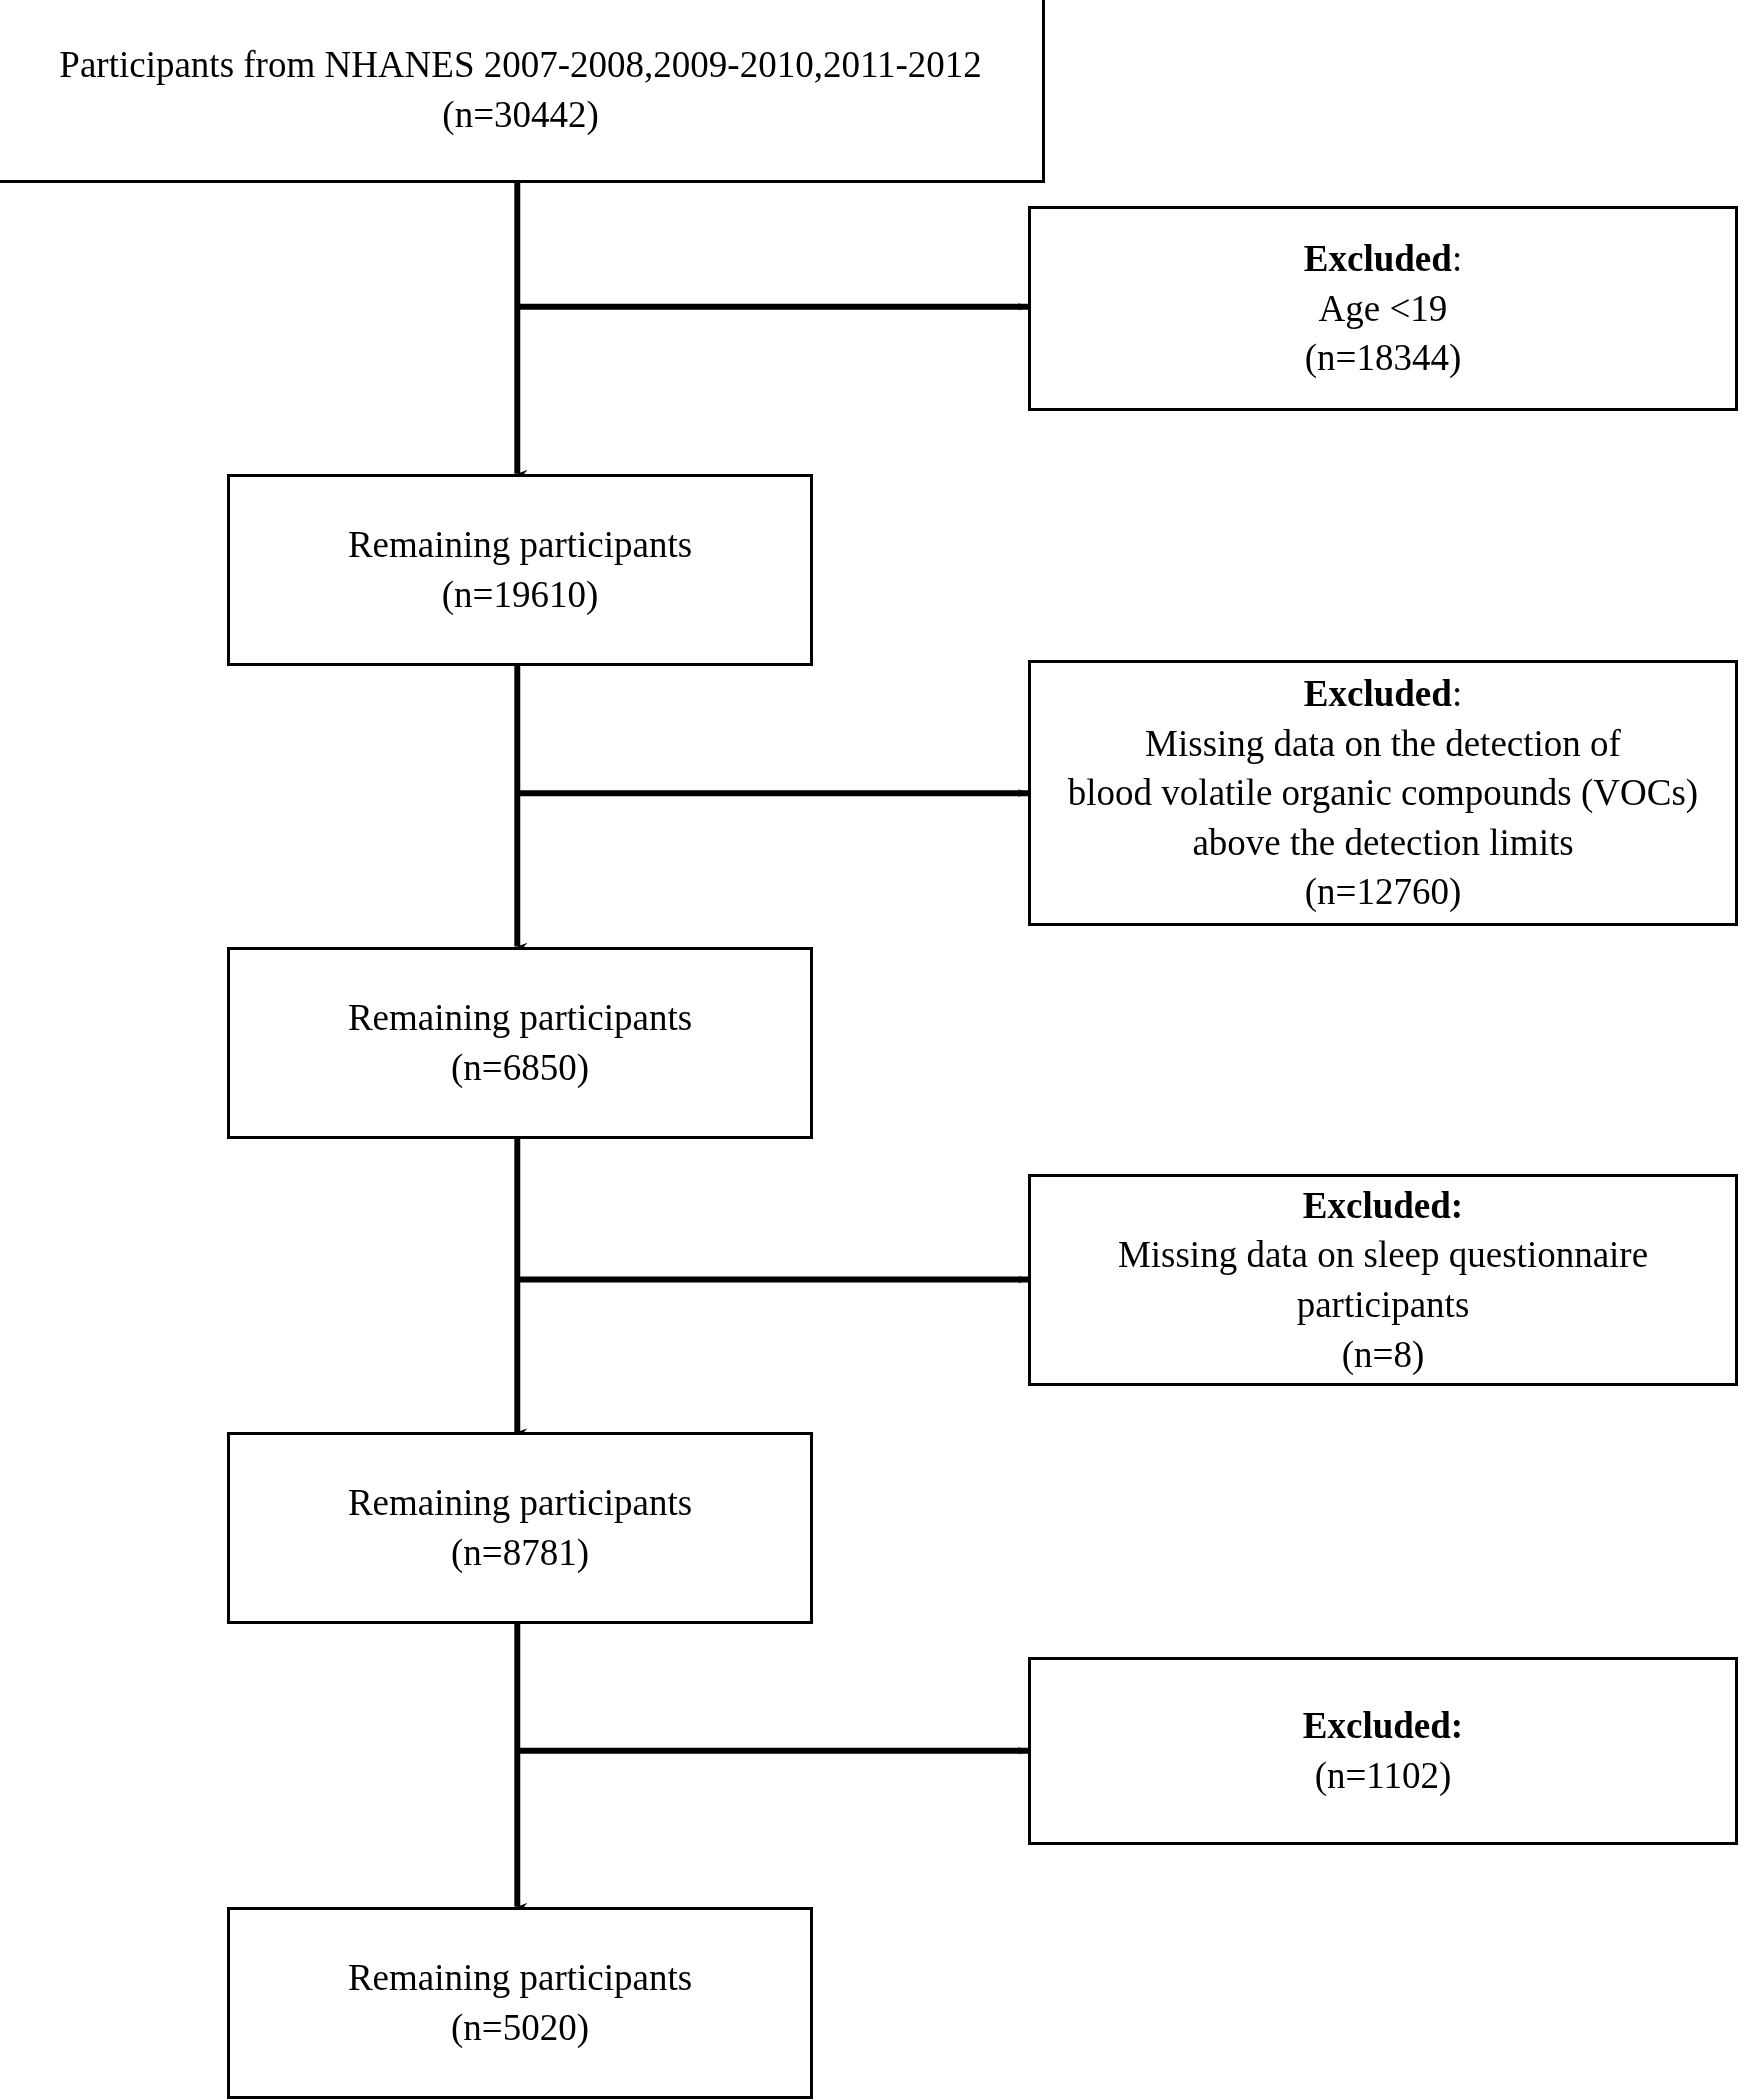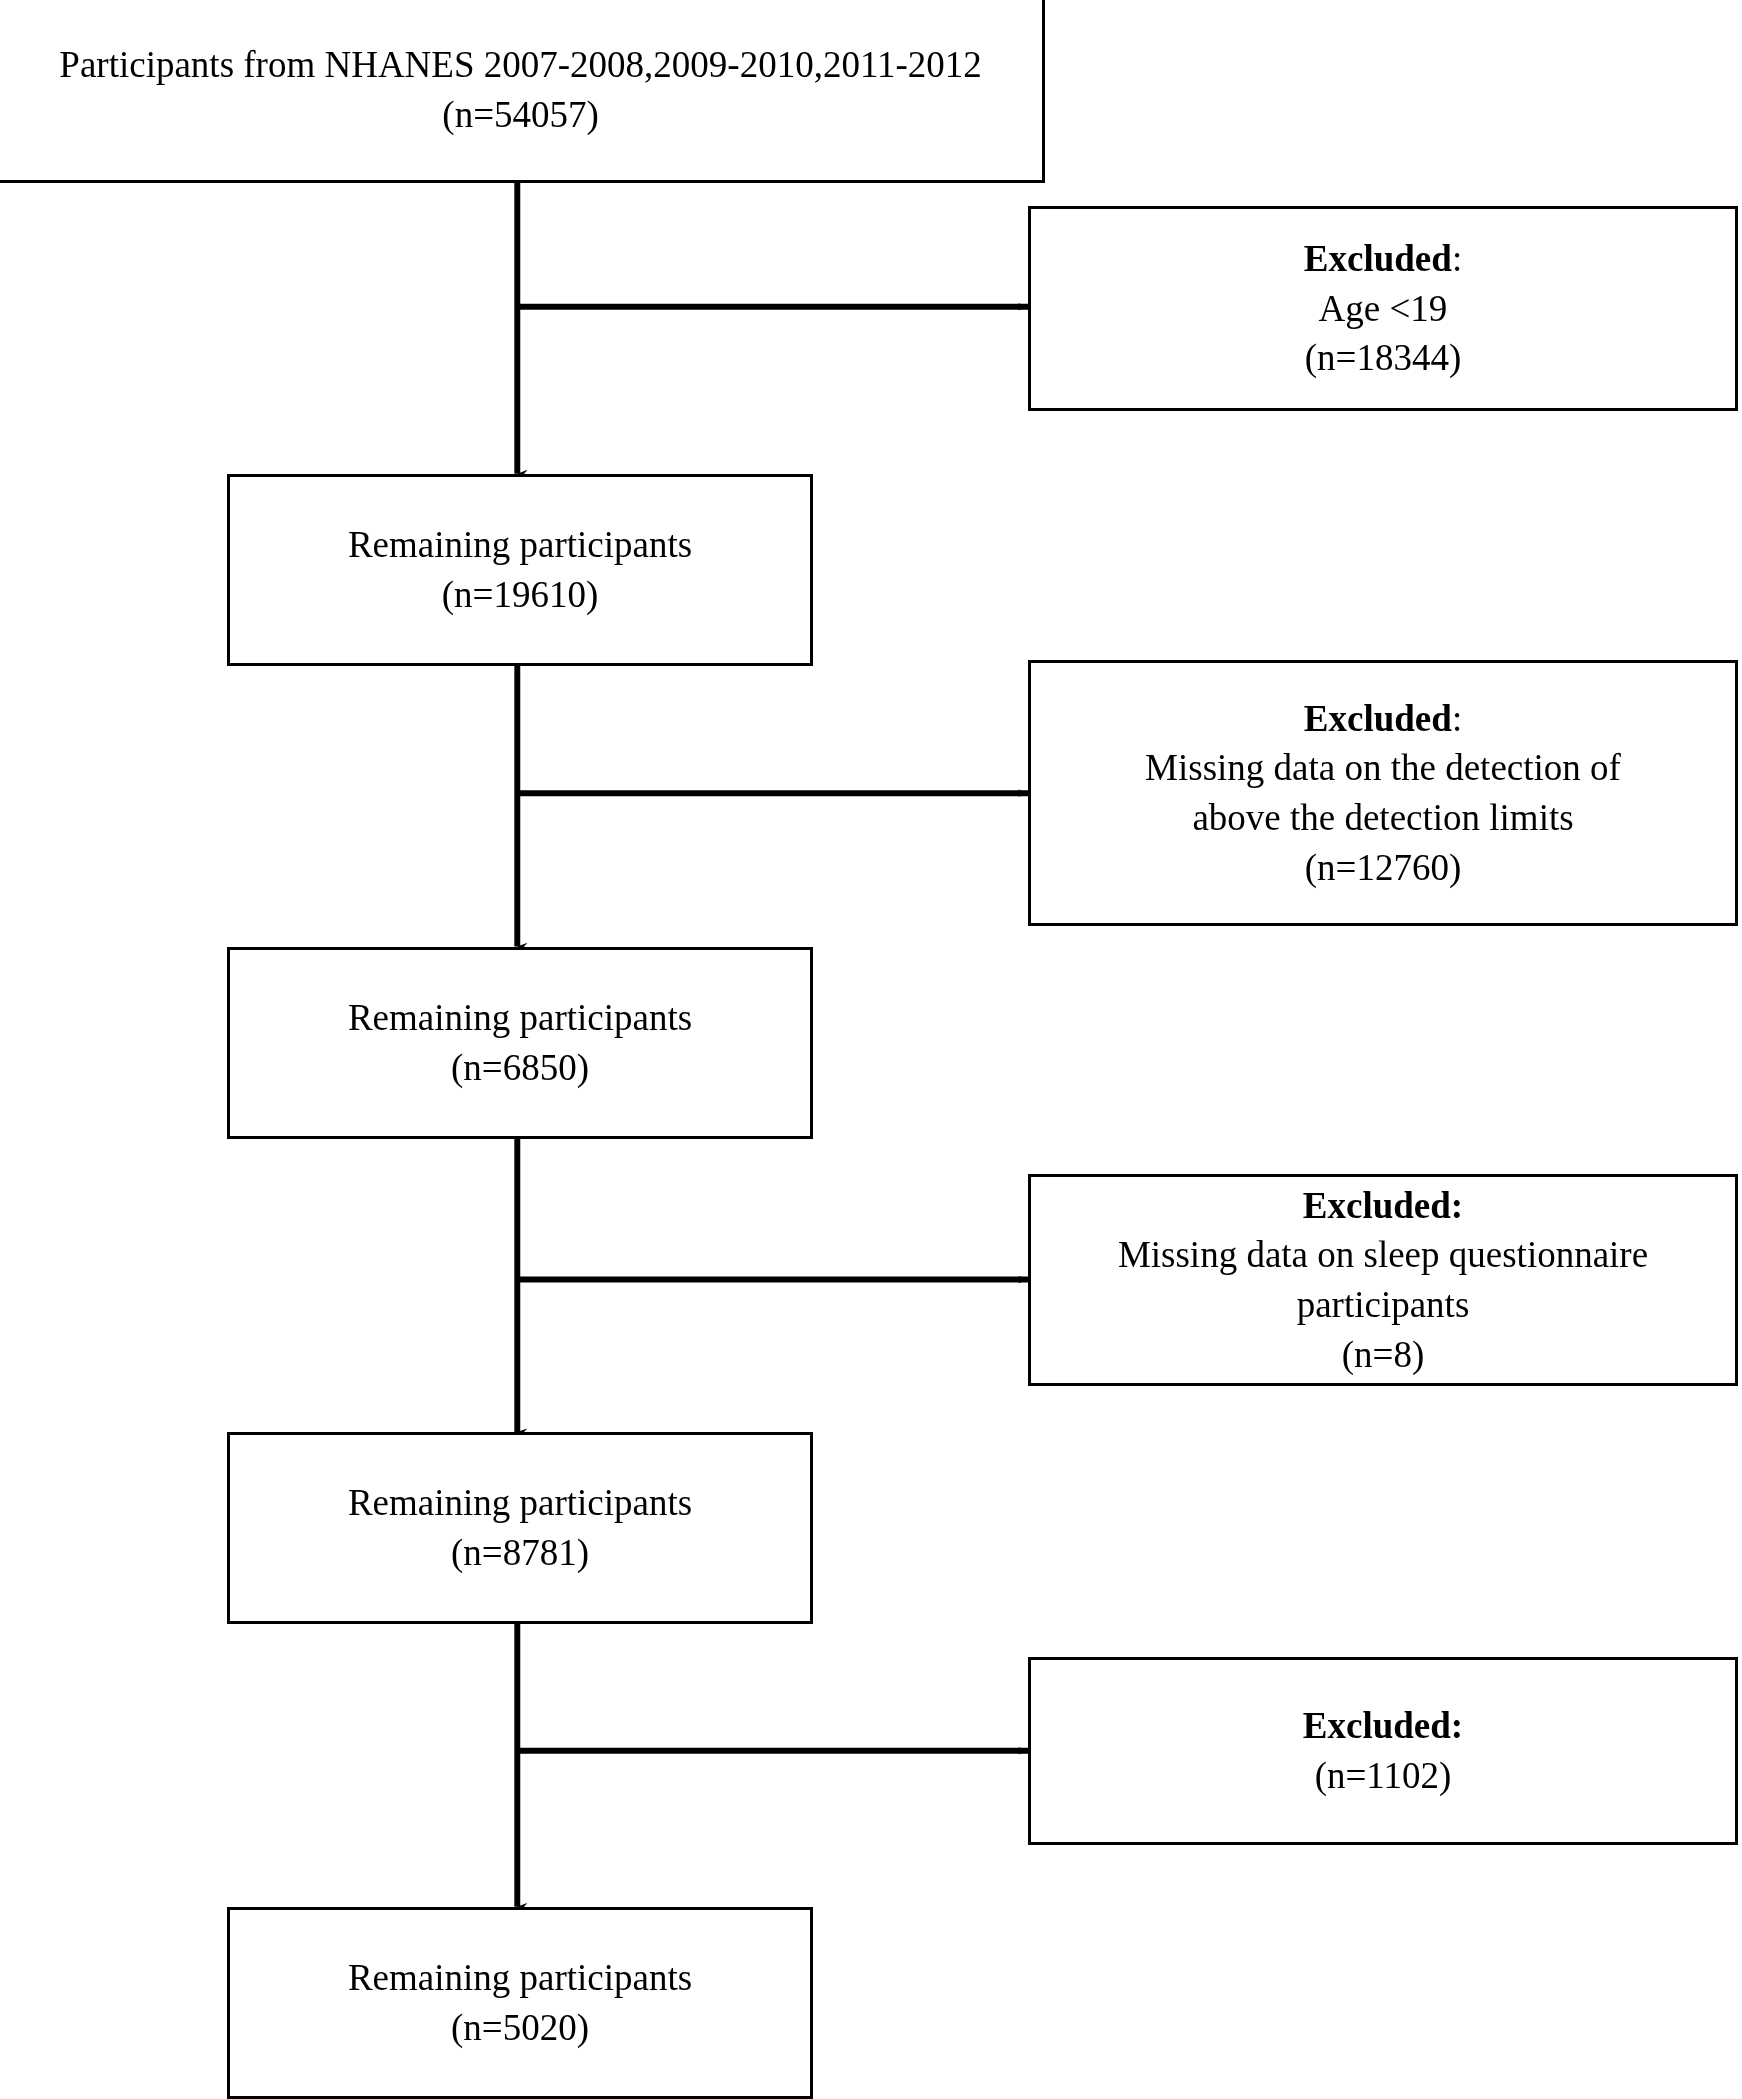--- a/index.html
+++ b/index.html
@@ -82,37 +82,38 @@
 
     <line x1="610" y1="1343" x2="610" y2="1690" stroke="#000000" stroke-width="7" marker-end="url(#arrowDown)"></line>
     <line x1="610" y1="1510" x2="1213" y2="1510" stroke="#000000" stroke-width="7" marker-end="url(#arrowRight)"></line>
 
     <line x1="610" y1="1916" x2="610" y2="2250" stroke="#000000" stroke-width="7" marker-end="url(#arrowDown)"></line>
     <line x1="610" y1="2066" x2="1213" y2="2066" stroke="#000000" stroke-width="7" marker-end="url(#arrowRight)"></line>
   </svg>
 
   <div class="node" id="node-start">
     <span class="line">Participants from NHANES 2007-2008,2009-2010,2011-2012</span>
-    <span class="line">(n=54057)</span>
+    <span class="line">(n=30442)</span>
   </div>
 
   <div class="node" id="node-excl-age">
     <span class="line bold"><span>Excluded</span><span class="thin">:</span></span>
     <span class="line">Age &lt;19</span>
     <span class="line">(n=18344)</span>
   </div>
 
   <div class="node" id="node-rem-19610">
     <span class="line">Remaining participants</span>
     <span class="line">(n=19610)</span>
   </div>
 
   <div class="node" id="node-excl-voc">
     <span class="line bold"><span>Excluded</span><span class="thin">:</span></span>
     <span class="line">Missing data on the detection of</span>
+    <span class="line">blood volatile organic compounds (VOCs)</span>
     <span class="line">above the detection limits</span>
     <span class="line">(n=12760)</span>
   </div>
 
   <div class="node" id="node-rem-6850">
     <span class="line">Remaining participants</span>
     <span class="line">(n=6850)</span>
   </div>
 
   <div class="node" id="node-excl-sleep">

